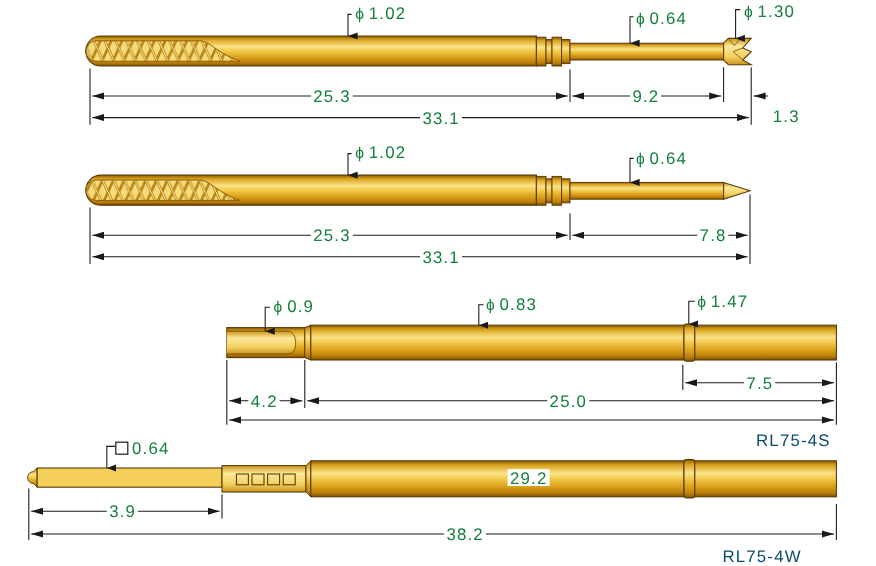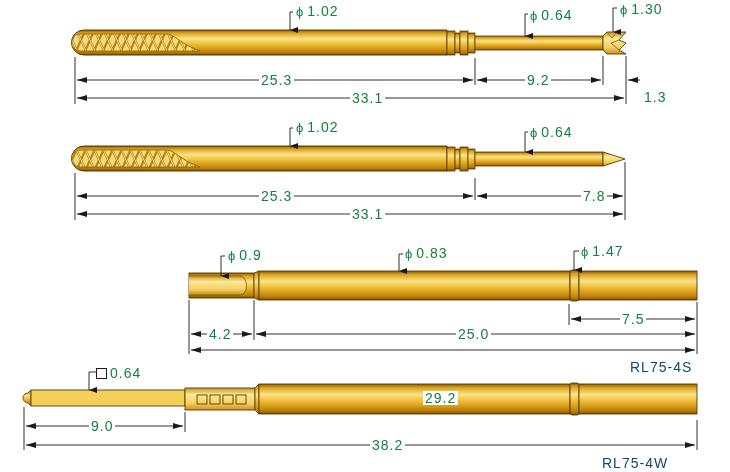--- a/index.html
+++ b/index.html
@@ -180,15 +180,15 @@
 <div class="lbl nobg" style="left:228px; top:248px;"><span class="phi">ϕ</span><span>0.9</span></div>
 <div class="lbl nobg" style="left:405px; top:246px;"><span class="phi">ϕ</span><span>0.83</span></div>
 <div class="lbl nobg" style="left:581px; top:244px;"><span class="phi">ϕ</span><span>1.47</span></div>
 <div class="lbl" style="left:207px; top:327px;">4.2</div>
 <div class="lbl" style="left:456px; top:327px;">25.0</div>
 <div class="lbl" style="left:620px; top:312px;">7.5</div>
 <div class="lbl" style="left:423px; top:343px;margin-top:48px;">29.2</div>
 <div class="model" style="left:630px; top:359px;">RL75-4S</div>
 
 <div class="lbl nobg" style="left:96px; top:366px;"><span class="sq"></span><span>0.64</span></div>
-<div class="lbl" style="left:89px; top:419px;">9.0</div>
+<div class="lbl" style="left:89px; top:419px;">3.9</div>
 <div class="lbl" style="left:370px; top:438px;">38.2</div>
 <div class="model" style="left:602px; top:455px;">RL75-4W</div>
 
 </body></html>

